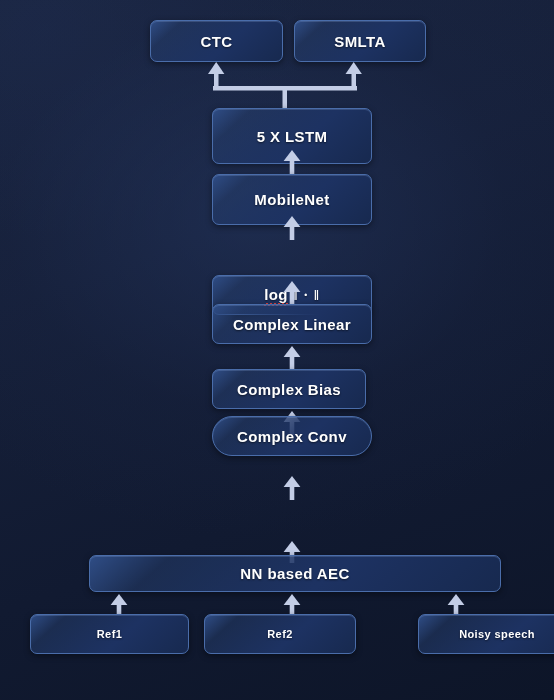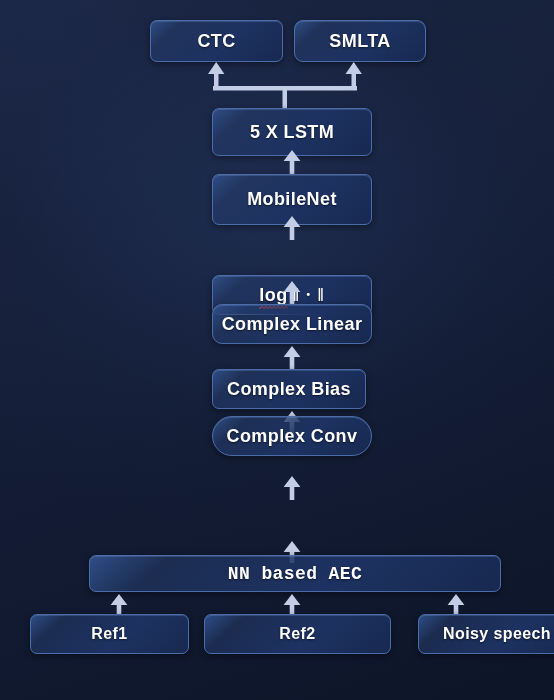--- a/index.html
+++ b/index.html
@@ -33,27 +33,27 @@
     border-radius: 7px;
     border: 1px solid #4a6daa;
     background: linear-gradient(135deg, #2d4madefault 0%, #1d3362 100%);
     background: linear-gradient(138deg, #2f4d86 0%, #26407180 18%, #1d3262 58%, #17294f 100%);
     box-shadow:
       0 2px 6px rgba(0,0,0,0.42),
       inset 0 1px 0 rgba(150,180,235,0.22);
   }
   .node .label {
     color: #ffffff;
-    font-size: 18px;
+    font-size: 15px;
     font-weight: bold;
     letter-spacing: 0.4px;
     text-shadow: 0 1px 2px rgba(0,0,0,0.55);
     white-space: nowrap;
   }
-  .node.small .label { font-size: 16px; }
+  .node.small .label { font-size: 11px; }
 
   
   .sp {
     position: relative;
     display: inline-block;
   }
   .sp::after {
     content: "";
     position: absolute;
     left: 0;
@@ -85,40 +85,40 @@
 </style>
 </head>
 <body>
 
 <div id="diagram">
 
   <div class="node" style="left:150px; top:20px; width:133px; height:42px;">
     <span class="label">CTC</span>
   </div>
 
-  <div class="node" style="left:294px; top:20px; width:132px; height:42px;border-radius:9px;">
+  <div class="node" style="left:294px; top:20px; width:132px; height:42px;">
     <span class="label">SMLTA</span>
   </div>
 
   <div class="bus" style="left:205px; top:62px; width:160px; height:46px;">
     <svg width="160" height="46" viewBox="0 0 160 46">
 
       <rect x="8" y="24" width="144" height="4.5" class="ar-fill"></rect>
 
       <rect x="77.5" y="24" width="4.5" height="22" class="ar-fill"></rect>
 
       <rect x="9" y="10" width="4.5" height="16" class="ar-fill"></rect>
       <polygon points="11.2,0 3,12 19.4,12" class="ar-fill"></polygon>
 
       <rect x="146.5" y="10" width="4.5" height="16" class="ar-fill"></rect>
       <polygon points="148.7,0 140.5,12 156.9,12" class="ar-fill"></polygon>
     </svg>
   </div>
 
-  <div class="node" style="left:212px; top:108px; width:160px; height:48px;">
+  <div class="node" style="left:212px; top:108px; width:160px; height:56px;">
     <span class="label">5 X LSTM</span>
   </div>
 
   <div class="arrow" style="left:283px; top:150px;">
     <svg width="18" height="24" viewBox="0 0 18 24">
       <rect x="6.7" y="9" width="4.6" height="15" class="ar-fill"></rect>
       <polygon points="9,0 0.6,11 17.4,11" class="ar-fill"></polygon>
     </svg>
   </div>
 
@@ -139,21 +139,21 @@
     </span>
   </div>
 
   <div class="arrow" style="left:283px; top:281px;">
     <svg width="18" height="24" viewBox="0 0 18 24">
       <rect x="6.7" y="9" width="4.6" height="15" class="ar-fill"></rect>
       <polygon points="9,0 0.6,11 17.4,11" class="ar-fill"></polygon>
     </svg>
   </div>
 
-  <div class="node" style="left:212px; top:304px; width:160px; height:40px;border-radius:10px;">
+  <div class="node" style="left:212px; top:304px; width:160px; height:40px;">
     <span class="label">Complex Linear</span>
   </div>
 
   <div class="arrow" style="left:283px; top:346px;">
     <svg width="18" height="24" viewBox="0 0 18 24">
       <rect x="6.7" y="9" width="4.6" height="15" class="ar-fill"></rect>
       <polygon points="9,0 0.6,11 17.4,11" class="ar-fill"></polygon>
     </svg>
   </div>
 
@@ -180,21 +180,21 @@
   </div>
 
 
   <div class="arrow" style="left:283px; top:541px;">
     <svg width="18" height="22" viewBox="0 0 18 22">
       <rect x="6.7" y="9" width="4.6" height="13" class="ar-fill"></rect>
       <polygon points="9,0 0.6,11 17.4,11" class="ar-fill"></polygon>
     </svg>
   </div>
 
-  <div class="node" style="left:89px; top:555px; width:412px; height:37px;font-family:Liberation Mono, monospace;">
+  <div class="node" style="left:89px; top:555px; width:412px; height:37px;">
     <span class="label">NN based AEC</span>
   </div>
 
   <div class="arrow" style="left:110px; top:594px;">
     <svg width="18" height="21" viewBox="0 0 18 21">
       <rect x="6.7" y="9" width="4.6" height="12" class="ar-fill"></rect>
       <polygon points="9,0 0.6,11 17.4,11" class="ar-fill"></polygon>
     </svg>
   </div>
 
@@ -209,21 +209,21 @@
     <svg width="18" height="21" viewBox="0 0 18 21">
       <rect x="6.7" y="9" width="4.6" height="12" class="ar-fill"></rect>
       <polygon points="9,0 0.6,11 17.4,11" class="ar-fill"></polygon>
     </svg>
   </div>
 
   <div class="node small" style="left:30px; top:614px; width:159px; height:40px;">
     <span class="label">Ref1</span>
   </div>
 
-  <div class="node small" style="left:204px; top:614px; width:187px; height:40px;">
+  <div class="node small" style="left:204px; top:614px; width:152px; height:40px;">
     <span class="label">Ref2</span>
   </div>
 
   <div class="node small" style="left:372px; top:614px; width:158px; height:40px;margin-left:46px;">
     <span class="label">Noisy speech</span>
   </div>
 
 </div>
 
 </body></html>

